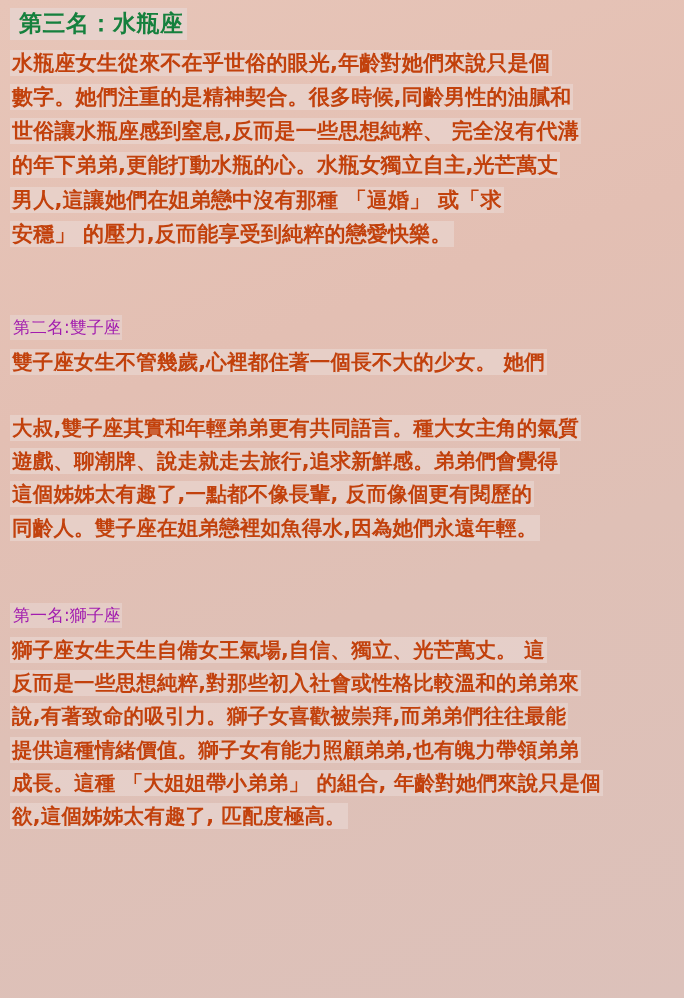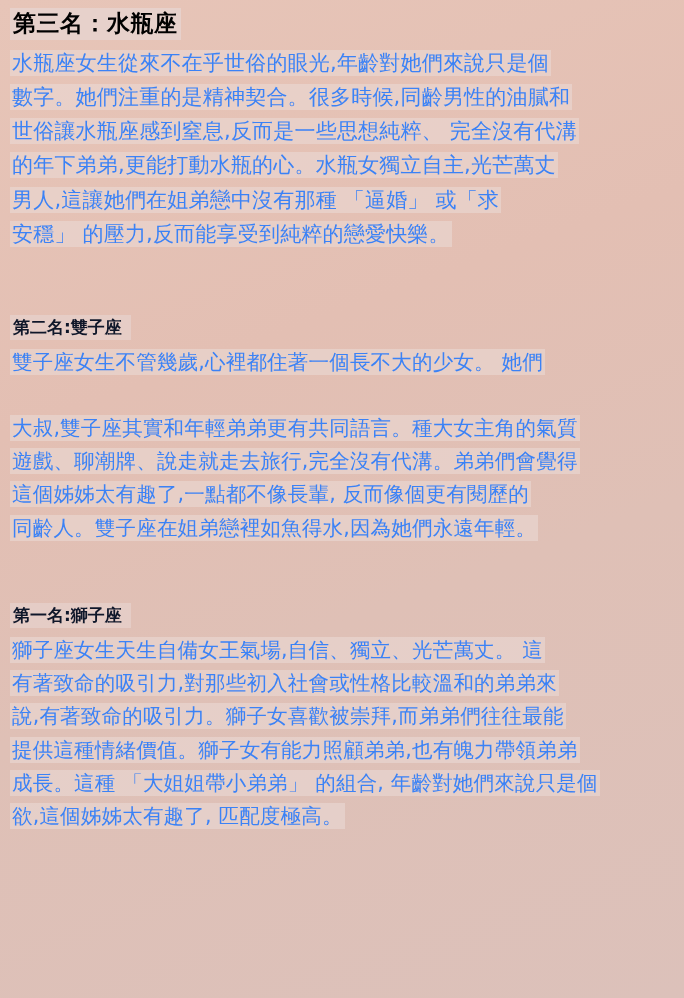--- a/index.html
+++ b/index.html
@@ -20,43 +20,44 @@
     box-sizing: border-box;
     padding: 8px 12px 0 10px;
   }
   .section { margin-bottom: 0; }
 
   
   .heading-big {
     display: inline-block;
     font-size: 23px;
     font-weight: bold;
-    color: #000000;
+    color: #15803d;
     background: rgba(232, 214, 210, 0.72);
     line-height: 1.28;
-    padding: 1px 3px 2px 3px;
+    padding: 1px 3px 2px 9px;
     letter-spacing: 0.5px;
     margin: 0 0 6px 0;
   }
   .heading-small {
     display: inline-block;
     font-size: 17px;
-    font-weight: bold;
-    color: #0f172a;
+    font-weight: normal;
+    color: #a21caf;
     background: rgba(232, 214, 210, 0.60);
     line-height: 1.3;
-    padding: 1px 9px 2px 3px;
+    padding: 1px 1px 2px 3px;
     margin: 0 0 6px 0;
   }
   .body-text {
     font-size: 20.5px;
-    color: #3b82f6;
+    color: #c2410c;
     line-height: 1.62;
     margin: 0;
     letter-spacing: 0.2px;
+    font-weight: bold;
   }
   .body-text span.ln {
     background: rgba(234, 216, 212, 0.62);
     box-decoration-break: clone;
     -webkit-box-decoration-break: clone;
     padding: 1px 2px;
   }
   .gap-lg { height: 64px; }
   .gap-md { height: 58px; }
   .first-section .body-text { font-size: 21px; }
@@ -79,33 +80,33 @@
   </div>
 
   <div class="gap-lg"></div>
 
   <div class="section">
     <div class="heading-small">第二名:雙子座</div>
     <p class="body-text">
       <span class="ln">雙子座女生不管幾歲,心裡都住著一個長不大的少女。 她們</span><br>
       <br>
       <span class="ln">大叔,雙子座其實和年輕弟弟更有共同語言。種大女主角的氣質</span><br>
-      <span class="ln">遊戲、聊潮牌、說走就走去旅行,完全沒有代溝。弟弟們會覺得</span><br>
+      <span class="ln">遊戲、聊潮牌、說走就走去旅行,追求新鮮感。弟弟們會覺得</span><br>
       <span class="ln">這個姊姊太有趣了,一點都不像長輩, 反而像個更有閱歷的</span><br>
       <span class="ln">同齡人。雙子座在姐弟戀裡如魚得水,因為她們永遠年輕。</span>
     </p>
   </div>
 
   <div class="gap-md"></div>
 
   <div class="section">
     <div class="heading-small">第一名:獅子座</div>
     <p class="body-text">
       <span class="ln">獅子座女生天生自備女王氣場,自信、獨立、光芒萬丈。 這</span><br>
-      <span class="ln">有著致命的吸引力,對那些初入社會或性格比較溫和的弟弟來</span><br>
+      <span class="ln">反而是一些思想純粹,對那些初入社會或性格比較溫和的弟弟來</span><br>
       <span class="ln">說,有著致命的吸引力。獅子女喜歡被崇拜,而弟弟們往往最能</span><br>
       <span class="ln">提供這種情緒價值。獅子女有能力照顧弟弟,也有魄力帶領弟弟</span><br>
       <span class="ln">成長。這種 「大姐姐帶小弟弟」 的組合, 年齡對她們來說只是個</span><br>
       <span class="ln">欲,這個姊姊太有趣了, 匹配度極高。</span>
     </p>
   </div>
 
 </div>
 
 </body></html>

